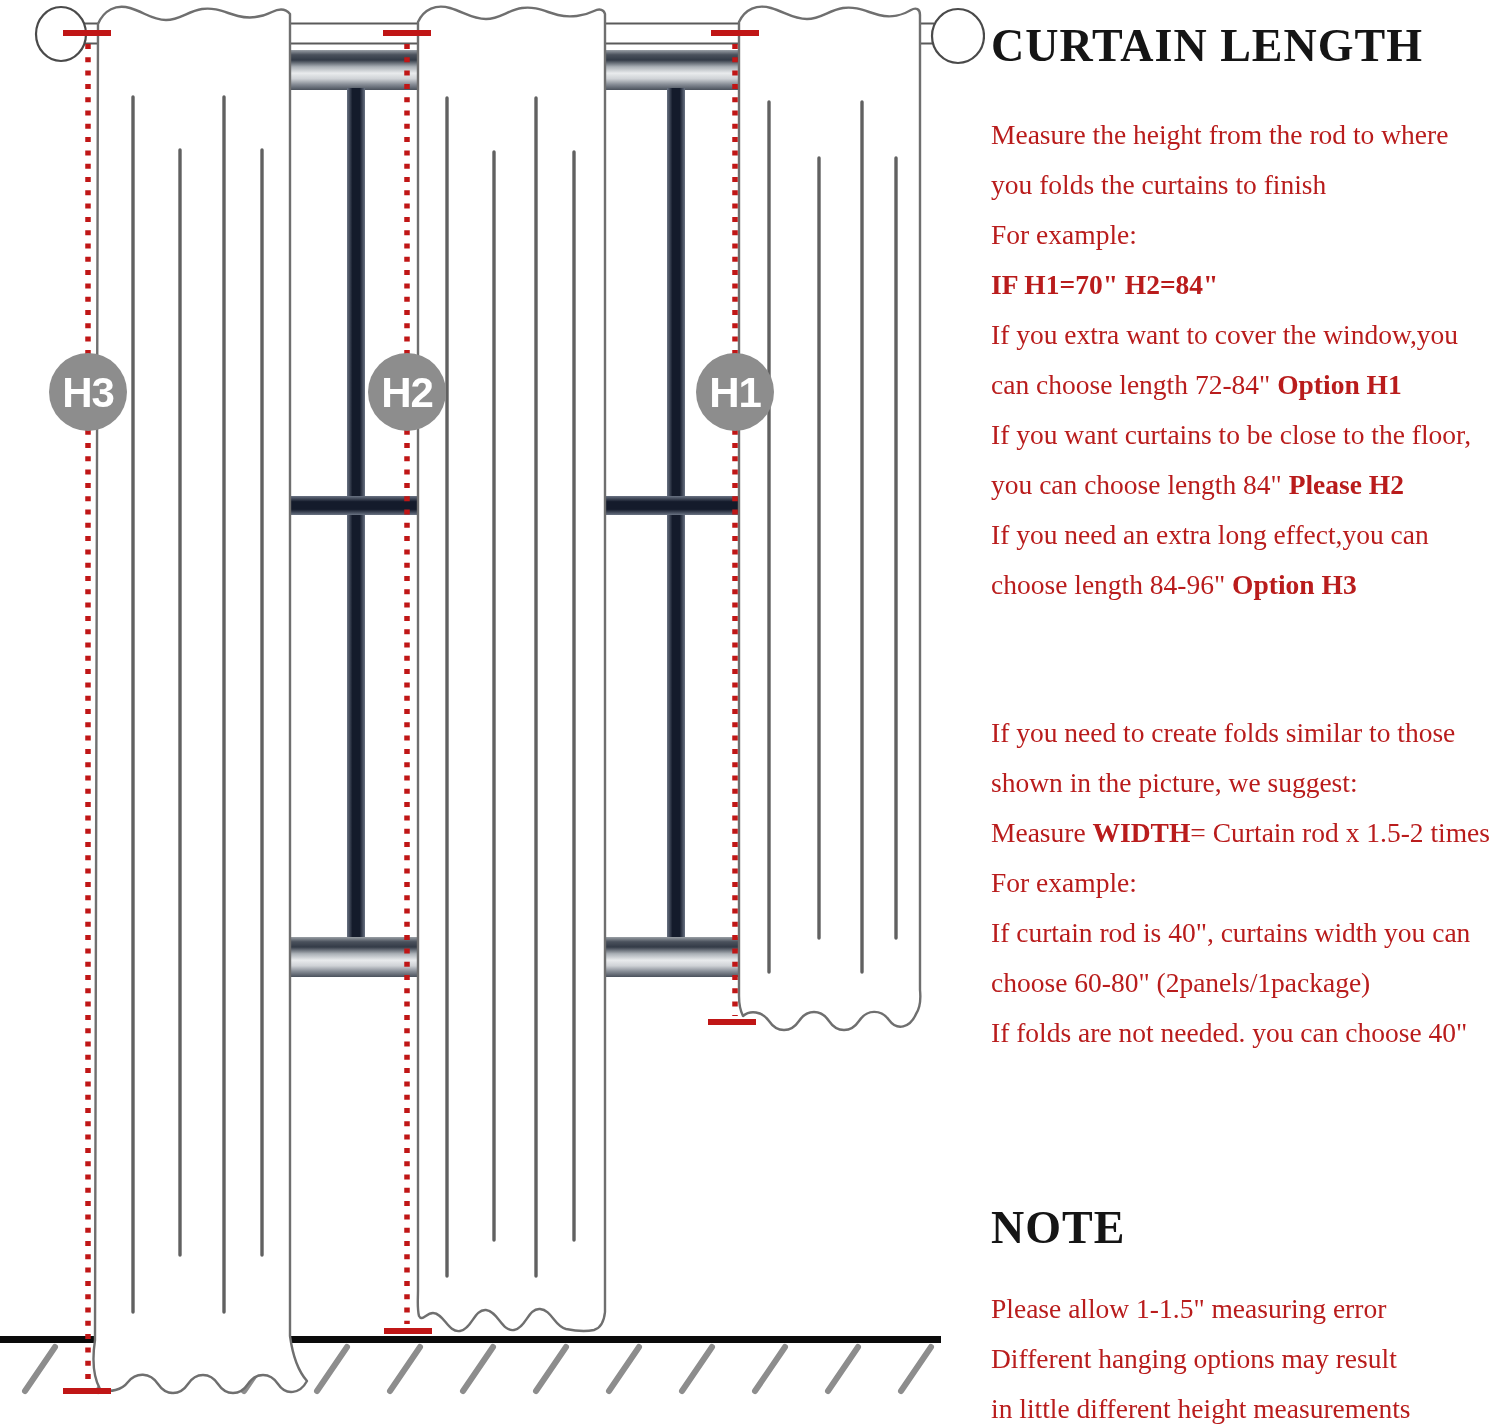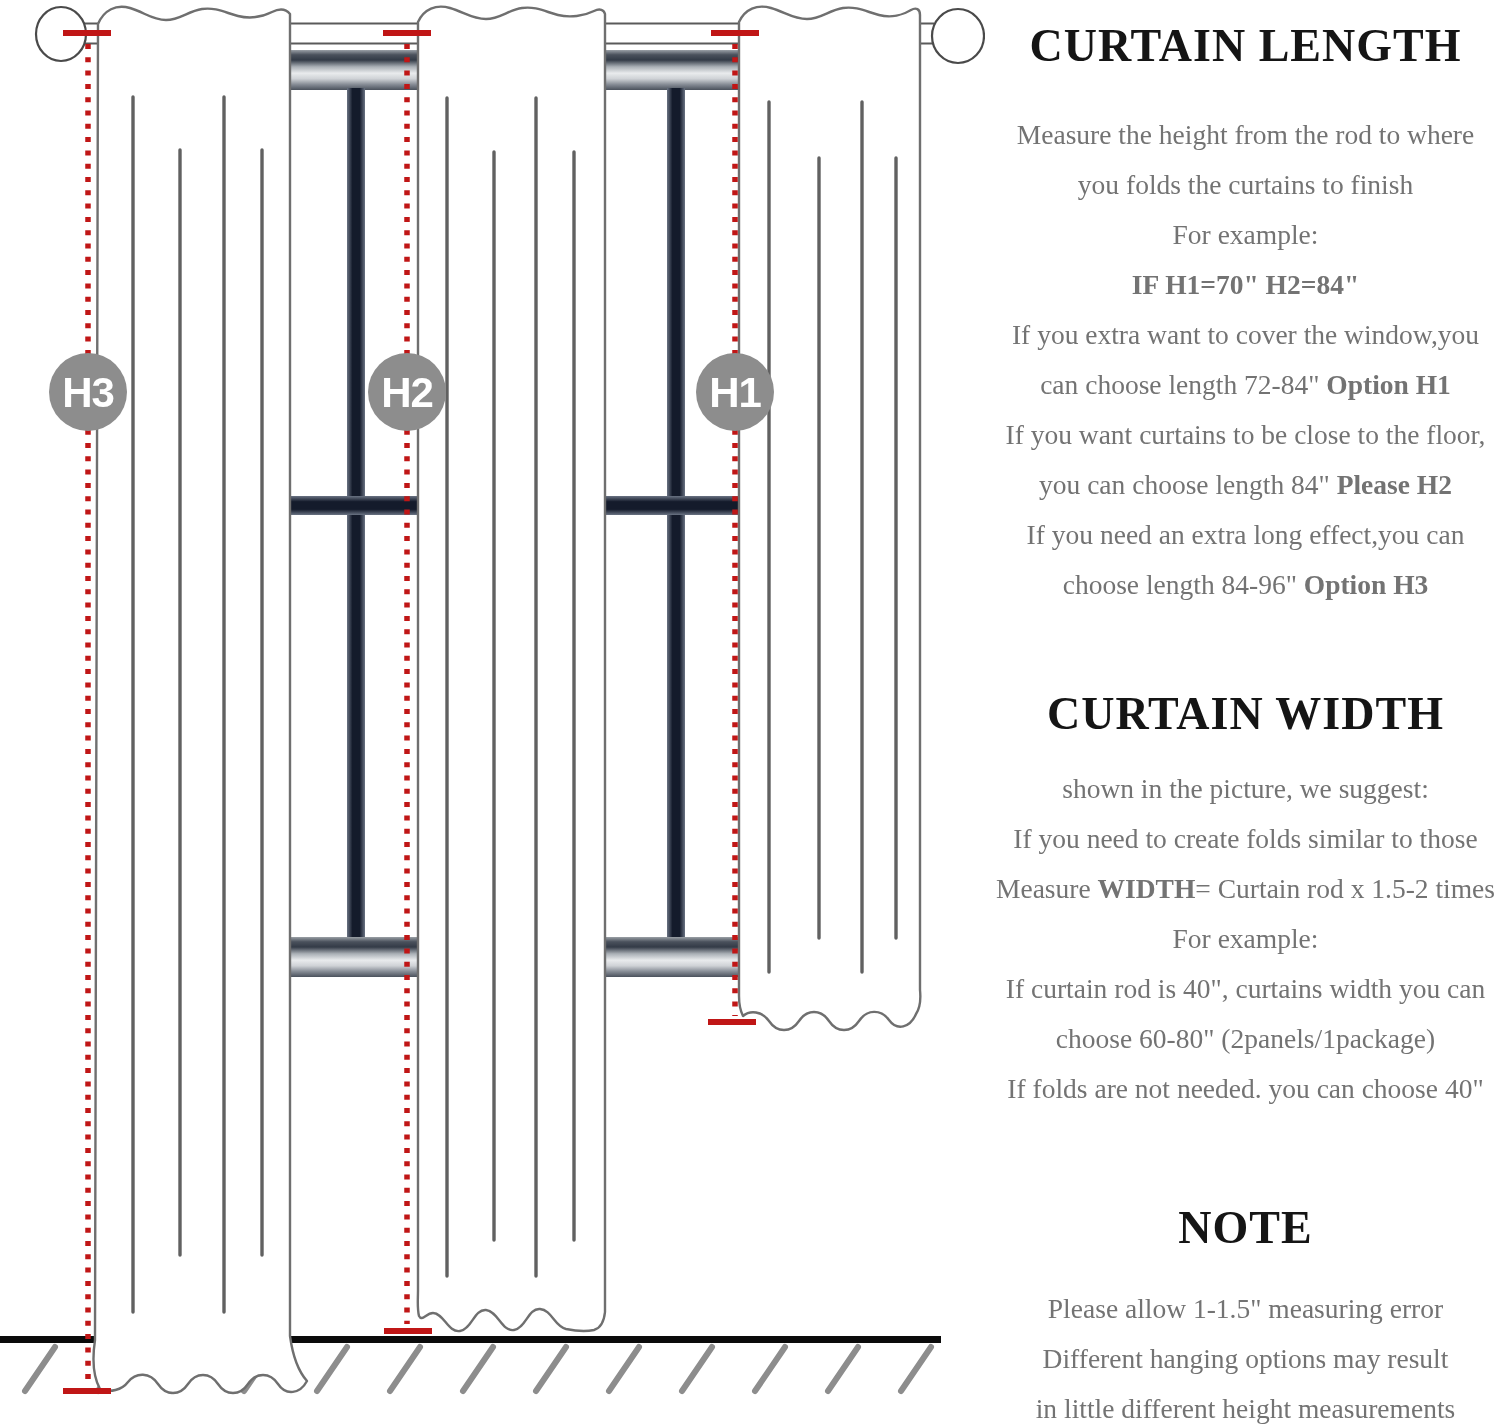--- a/index.html
+++ b/index.html
@@ -1,29 +1,29 @@
 <!DOCTYPE html>
 <html><head>
 <meta charset="utf-8">
 <style>
   html,body{margin:0;padding:0;background:#fff;}
   .stage{position:relative;width:1500px;height:1427px;background:#fff;overflow:hidden;
          font-family:"Liberation Serif",serif;}
   .diagram{position:absolute;left:0;top:0;}
-  .textcol{position:absolute;left:991px;top:0;width:509px;height:1427px;color:#1c1c1c;text-align:center;}
+  .textcol{position:absolute;left:991px;top:0;width:509px;height:1427px;color:#1c1c1c;}
   .sec{position:absolute;left:0;width:100%;}
   .sec-length{top:18px}
   .sec-width{top:686px}
   .sec-note{top:1200px}
   .sec h2{margin:0;font-family:"Liberation Serif",serif;font-weight:bold;font-size:46px;
           line-height:56px;color:#151515;letter-spacing:1px;}
   .sec .body{margin-top:36px;}
   .sec-width .body{margin-top:22px;}
   .sec-note .body{margin-top:28px;}
-  .tline{height:50px;line-height:50px;font-size:27.5px;white-space:nowrap;color:#737373;}
+  .tline{height:50px;line-height:50px;font-size:27.5px;white-space:nowrap;color:#b91c1c;}
   .tline .b{font-weight:bold;}
   svg text.marker-label{font-family:"Liberation Sans",sans-serif;font-weight:bold;
           font-size:42px;letter-spacing:-1px;fill:#ffffff;}
 </style>
 </head>
 <body>
 
 <div class="stage">
 
   <svg class="diagram" width="985" height="1427" viewBox="0 0 985 1427">
@@ -162,24 +162,23 @@
           <div class="tline"><span class="b">IF H1=70" H2=84"</span></div>
           <div class="tline"><span>If you extra want to cover the window,you</span></div>
           <div class="tline"><span>can choose length 72-84" </span><span class="b">Option H1</span></div>
           <div class="tline"><span>If you want curtains to be close to the floor,</span></div>
           <div class="tline"><span>you can choose length 84" </span><span class="b">Please H2</span></div>
           <div class="tline"><span>If you need an extra long effect,you can</span></div>
           <div class="tline"><span>choose length 84-96" </span><span class="b">Option H3</span></div>
         </div>
     </section>
     <section class="sec sec-width">
-      <h2>CURTAIN WIDTH</h2>
       <div class="body">
+          <div class="tline"><span>If you need to create folds similar to those</span></div>
           <div class="tline"><span>shown in the picture, we suggest:</span></div>
-          <div class="tline"><span>If you need to create folds similar to those</span></div>
           <div class="tline"><span>Measure </span><span class="b">WIDTH</span><span>= Curtain rod x 1.5-2 times</span></div>
           <div class="tline"><span>For example:</span></div>
           <div class="tline"><span>If curtain rod is 40", curtains width you can</span></div>
           <div class="tline"><span>choose 60-80" (2panels/1package)</span></div>
           <div class="tline"><span>If folds are not needed. you can choose 40"</span></div>
         </div>
     </section>
     <section class="sec sec-note">
       <h2>NOTE</h2>
       <div class="body">

